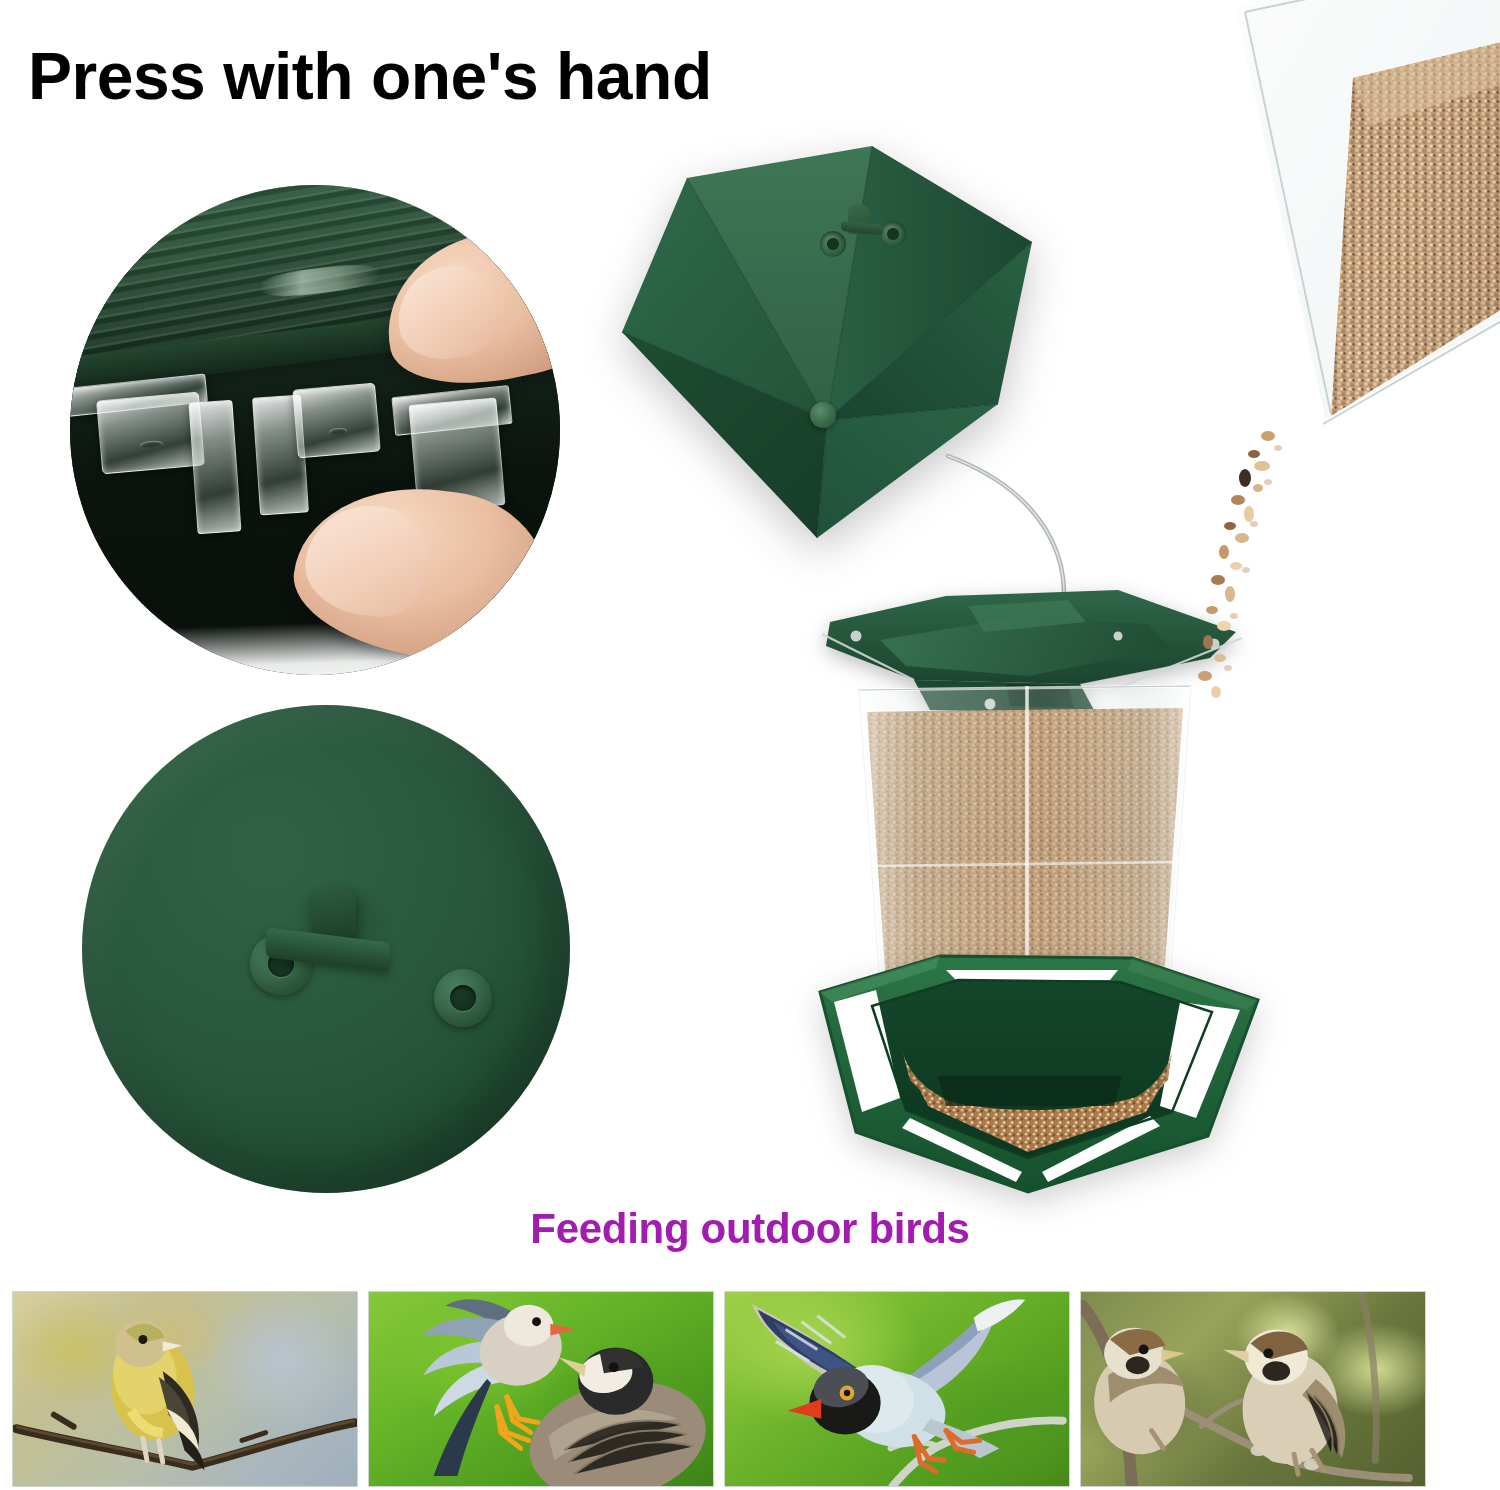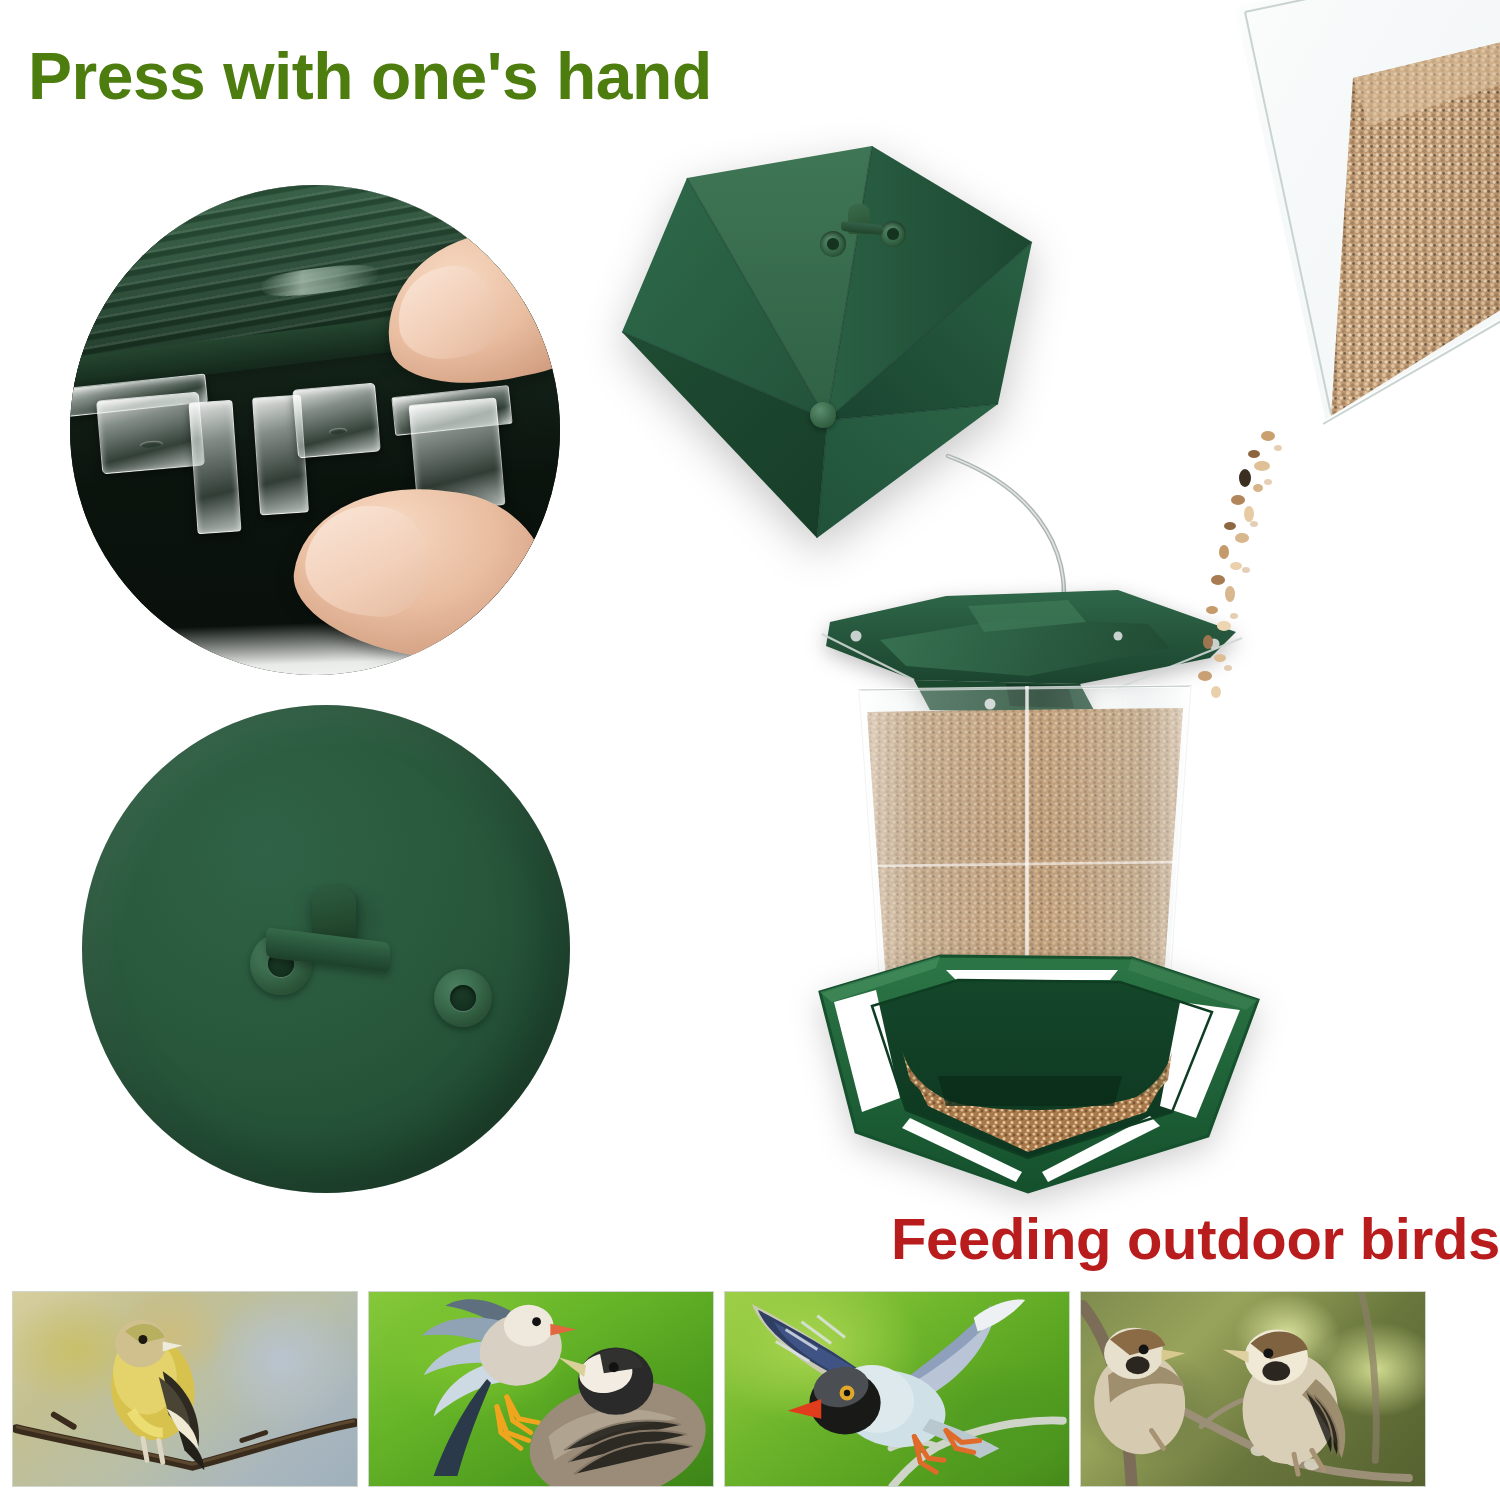--- a/index.html
+++ b/index.html
@@ -15,34 +15,34 @@
     font-family: "Liberation Sans", sans-serif;
   }
 
   
   #headline {
     position: absolute;
     left: 28px; top: 38px;
     font-size: 66px;
     font-weight: bold;
     letter-spacing: -0.5px;
-    color: #4d7c0f;
+    color: #000000;
     white-space: nowrap;
     font-family: "Liberation Sans", sans-serif;
   }
 
   
   #caption {
     position: absolute;
     left: 0; right: 0;
     top: 1205px;
-    text-align: right;
-    font-size: 58px;
+    text-align: center;
+    font-size: 42px;
     font-weight: bold;
-    color: #b91c1c;
+    color: #a21caf;
     letter-spacing: -0.3px;
   }
 
   
   #inset-press {
     position: absolute;
     left: 70px; top: 185px;
     width: 490px; height: 490px;
     border-radius: 50%;
     overflow: hidden;

